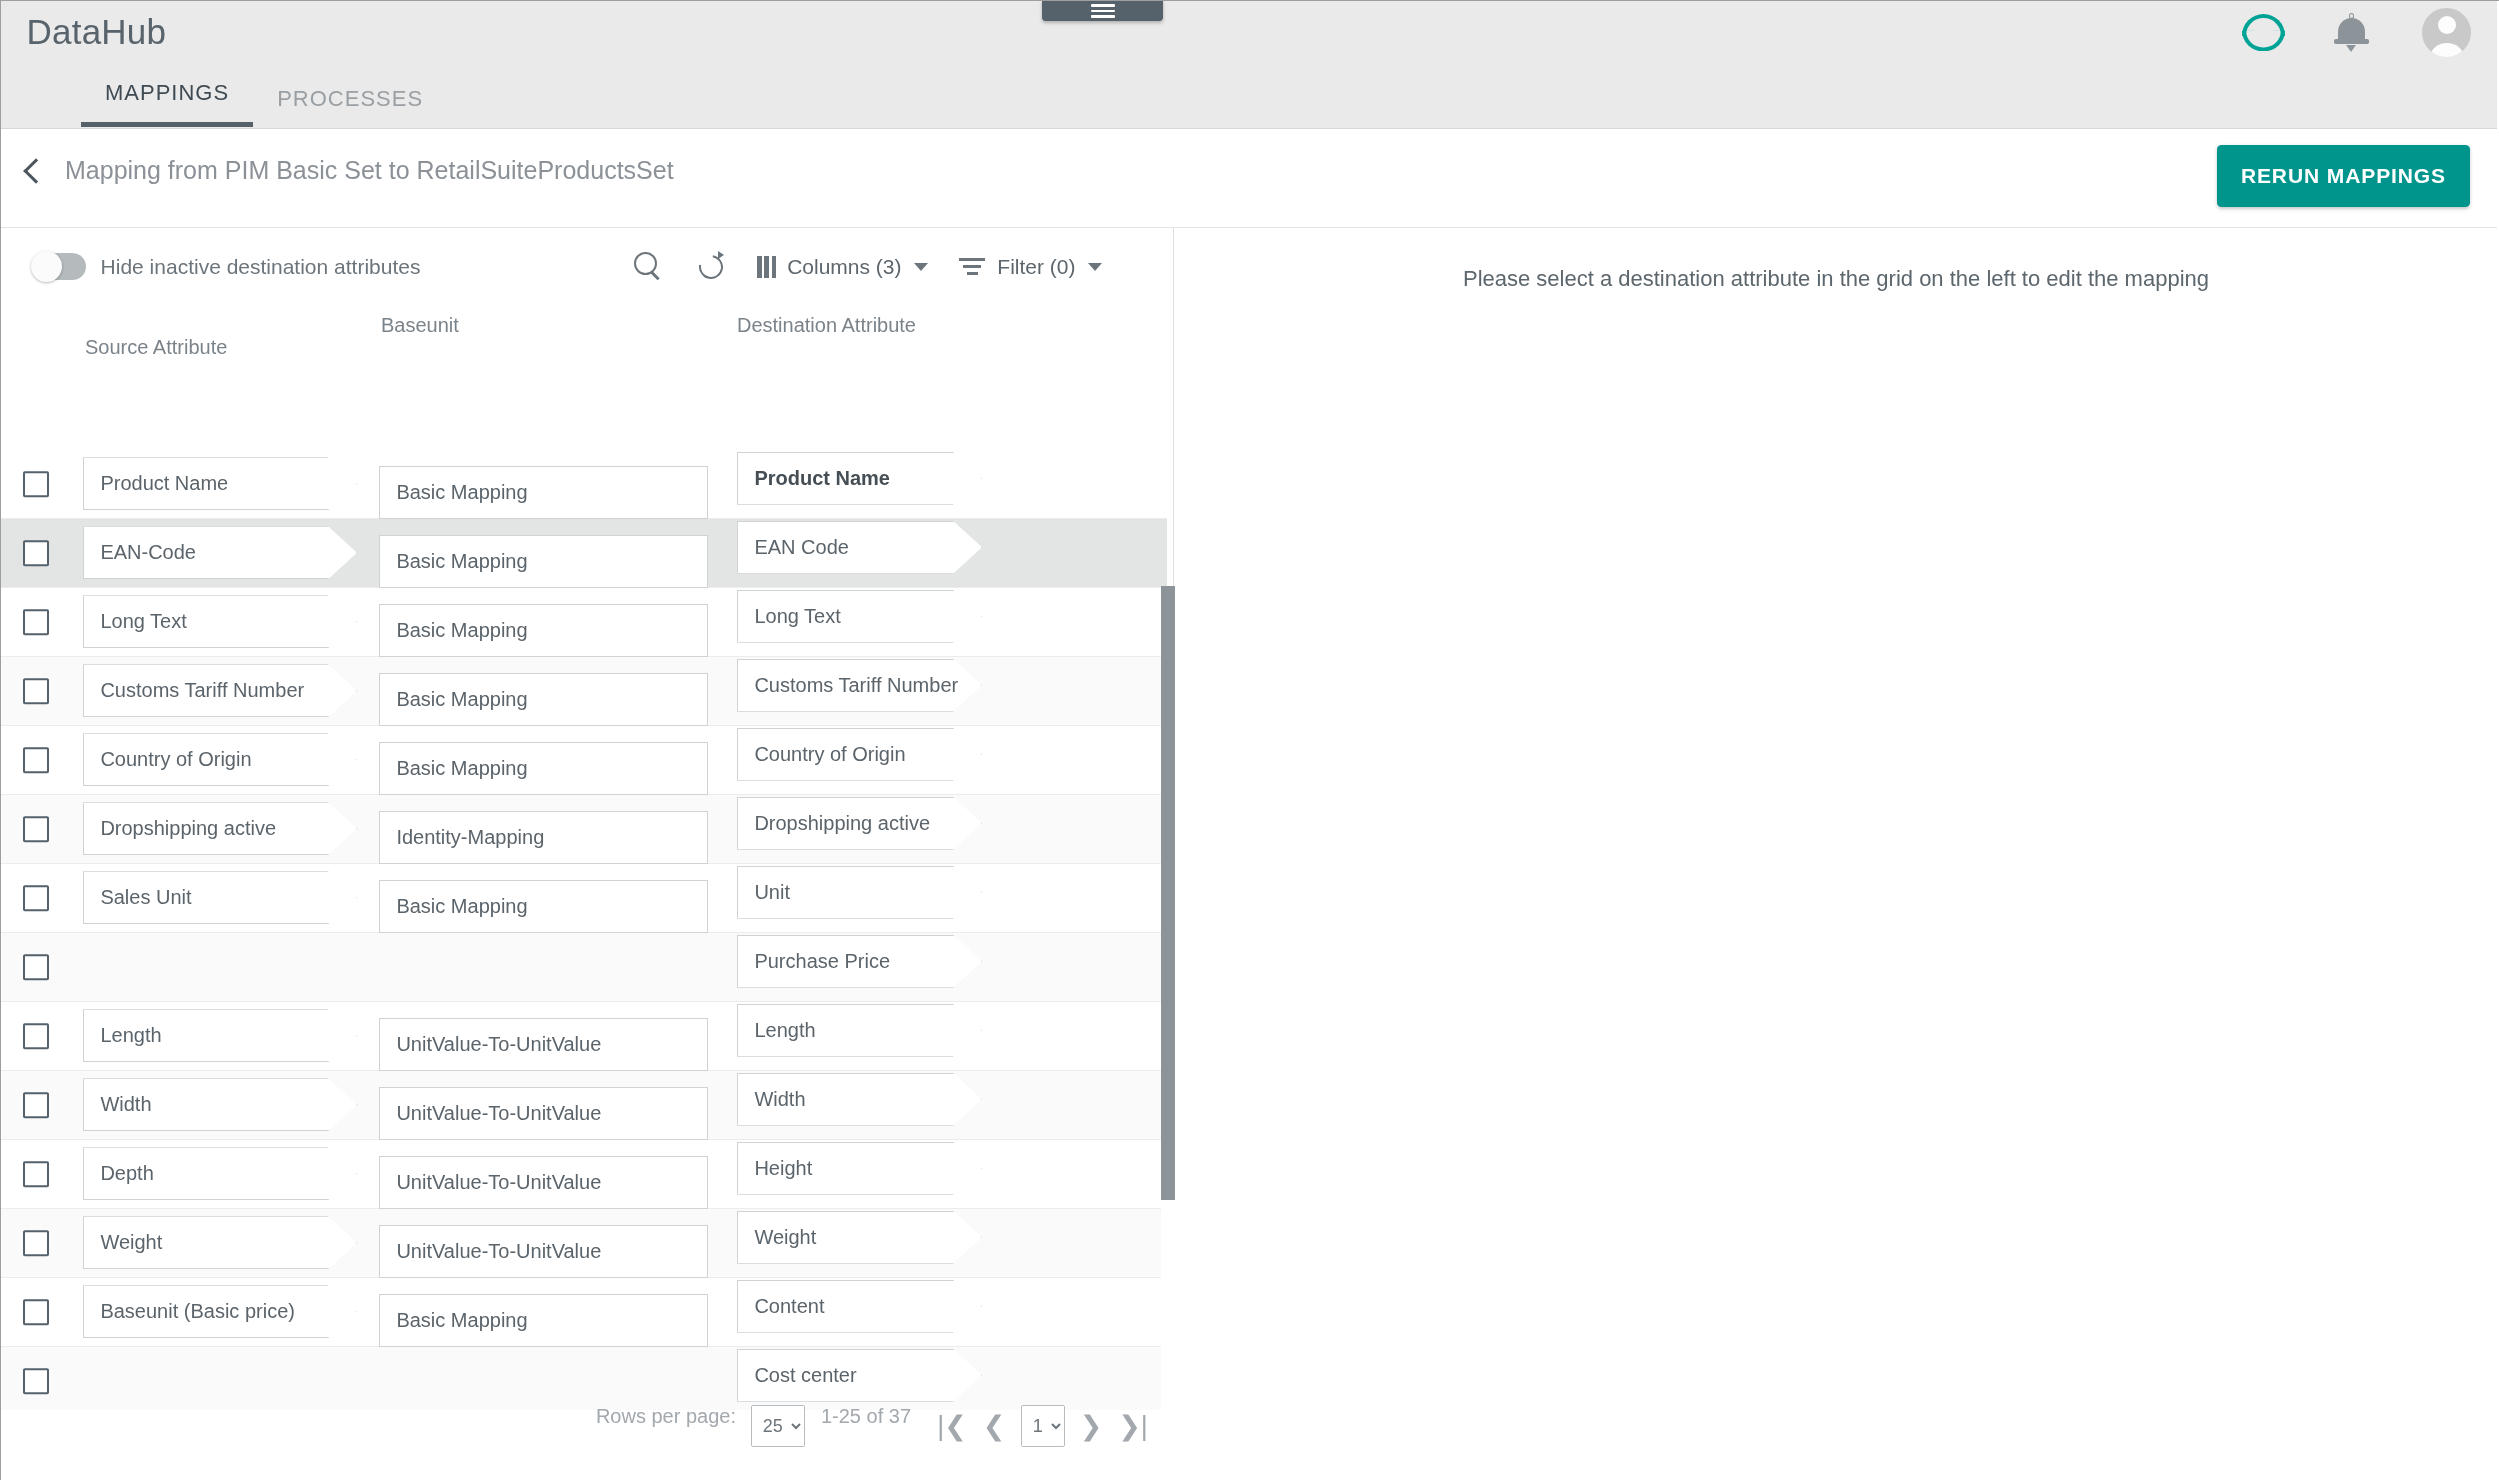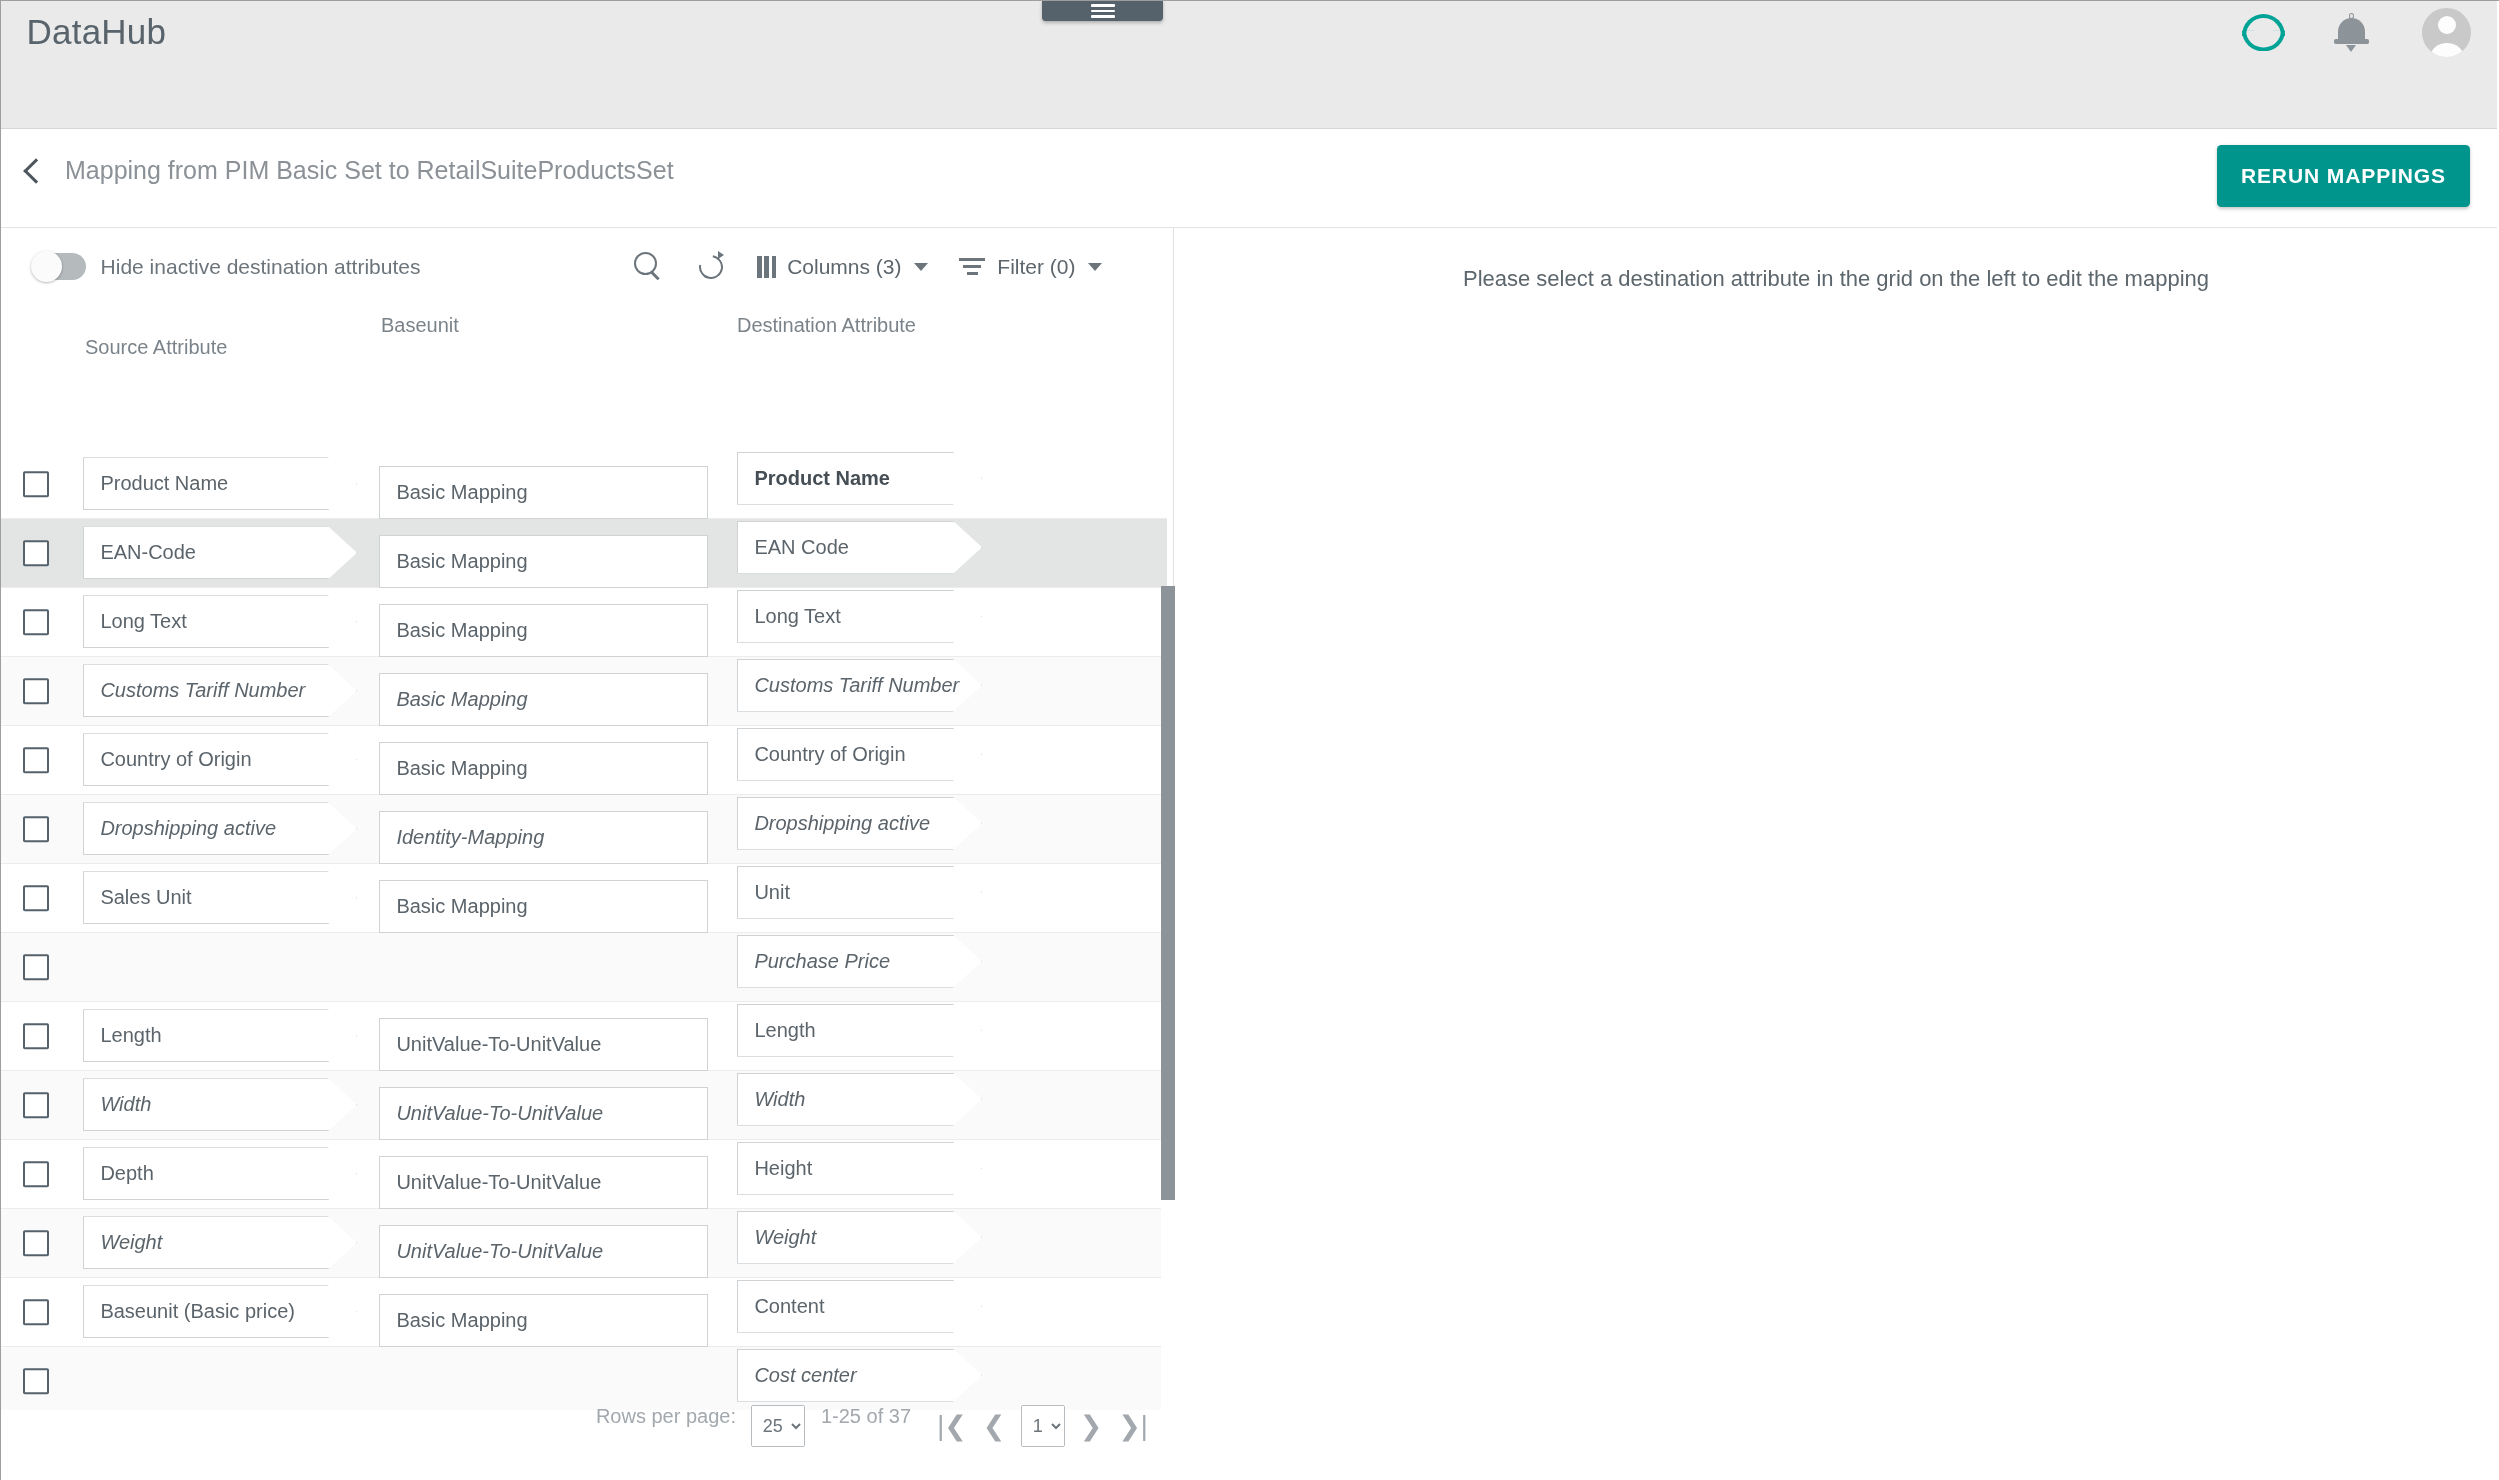--- a/index.html
+++ b/index.html
@@ -203,21 +203,21 @@
   .grid-wrap {
     position: absolute; left: 0; top: 222px;
     width: 1173px; height: 960px; overflow: hidden;
   }
   .grid { width: 1166px; }
   .row {
     position: relative; height: 69px;
     border-bottom: 0.9px solid #ececec;
     display: flex; align-items: center;
   }
-  .row.alt { background: #fafafa; font-style: italic; }
+  .row.alt { background: #fafafa; }
   .row.selected { background: #e3e5e5; }
   .cb {
     position: absolute; left: 22px; top: 50%; transform: translateY(-50%);
     width: 25.6px; height: 25.6px; border: 2.7px solid #55616b;
     background: #ffffff; border-radius: 1.8px; cursor: pointer;
   }
   .cell-src, .cell-dst {
     position: absolute; height: 53px; background: #ffffff;
     border: 0.9px solid #cfd3d6;
     display: flex; align-items: center;
@@ -298,20 +298,24 @@
         <div class="bell-body"></div>
         <div class="bell-base"></div>
         <div class="bell-clapper"></div>
       </div>
       <div class="avatar">
         <div class="avatar-head"></div>
         <div class="avatar-body"></div>
       </div>
     </div>
 
+    <div class="tabs">
+      <div class="tab active">MAPPINGS</div>
+      <div class="tab">PROCESSES</div>
+    </div>
   </div>
 
   <div class="subheader">
     <div class="back-chevron"></div>
     <div class="crumb-title">Mapping from PIM Basic Set to RetailSuiteProductsSet</div>
     <button class="rerun-btn">RERUN MAPPINGS</button>
   </div>
 
   <div class="left-pane">
 

